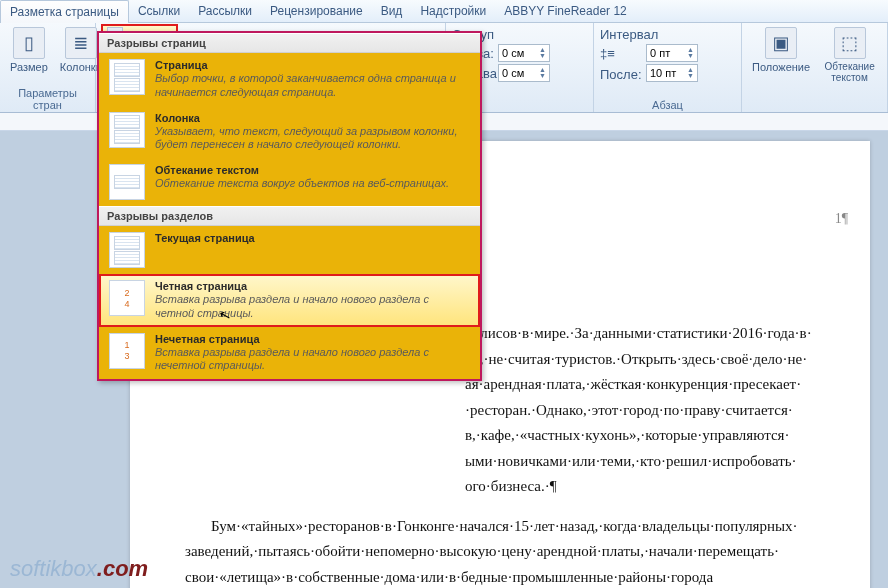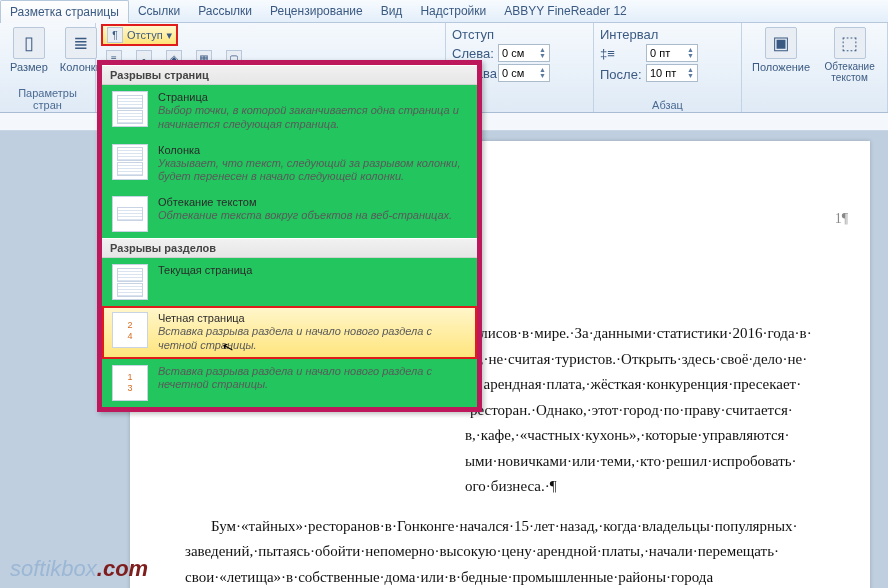--- a/index.html
+++ b/index.html
@@ -22,28 +22,28 @@
 .spin .arr { font-size: 7px; color: #5a7aa0; line-height: 6px; }
 .lbl { color: #3b5a82; font-size: 13px; }
 
 .ruler { height: 18px; background: #f4f7fb; border-bottom: 1px solid #c8d6e8; font-size: 8px; color: #5a7aa0; padding-left: 140px; letter-spacing: 0.5px; white-space: nowrap; overflow: hidden; display:flex; align-items:center; }
 
 .workspace { position: relative; background: #bfcfe0; height: 478px; }
 .page { position: absolute; left: 130px; top: 10px; width: 740px; height: 500px; background: #fff; box-shadow: 0 0 4px rgba(0,0,0,0.2); padding: 60px 30px 30px 55px; }
 .doc { font-family: 'Times New Roman', serif; font-size: 15px; color: #111; line-height: 1.7; text-align: justify; }
 .pilcrow { position: absolute; right: 22px; top: 70px; font-family: serif; color: #888; font-size: 14px; }
 
-.dropdown { position: absolute; left: 97px; top: 60px; width: 385px; background: #22c55e; border: 5px solid #be185d; box-shadow: 2px 2px 5px rgba(0,0,0,0.25); z-index: 20; font-size: 11px; }
+.dropdown { position: absolute; left: 97px; top: 31px; width: 385px; background: #eab308; border: 2px solid #be185d; box-shadow: 2px 2px 5px rgba(0,0,0,0.25); z-index: 20; font-size: 11px; }
 .dd-header { background: linear-gradient(#f1f1f1,#e6e6e6); color: #444; font-weight: bold; padding: 3px 8px; border-bottom: 1px solid #d0d0d0; border-top: 1px solid #fff; }
 .dd-item { display: flex; gap: 10px; padding: 6px 10px; cursor: pointer; }
 .dd-item.highlight { background: linear-gradient(#fff7cd,#ffe47a); outline: 2px solid #e01b1b; outline-offset: -2px; position: relative; }
 .dd-icon { width: 36px; height: 36px; flex-shrink: 0; background: #fff; border: 1px solid #c8d4e3; font-size: 9px; display:flex;flex-direction:column;justify-content:center;align-items:center;gap:1px; color:#d86b1f; }
 .dd-icon .pg { width: 26px; height: 14px; border: 1px solid #c8d4e3; background: repeating-linear-gradient(#fff, #fff 2px, #d9e4f0 2px, #d9e4f0 3px); }
 .dd-text { flex: 1; }
-.dd-title { font-weight: normal; color: #2b2b2b; margin-bottom: 1px; }
+.dd-title { font-weight: bold; color: #2b2b2b; margin-bottom: 1px; }
 .dd-desc { color: #5a5a5a; line-height: 1.25; font-style: italic; }
 .cursor { position: absolute; left: 120px; bottom: 4px; font-size: 14px; color: #000; transform: rotate(-15deg); }
 
 .watermark { position: absolute; left: 10px; bottom: 6px; font-size: 22px; color: #c7d2dd; font-style: italic; font-family: Arial; z-index: 30; }
 .watermark span { color: #9bb7d4; margin-top: 45px; }
 </style>
 </head>
 <body>
 
 <div class="tabs">
@@ -217,20 +217,21 @@
         <div class="dd-desc">Вставка разрыва раздела и начало нового раздела с четной страницы.</div>
       </div>
     <div class="cursor">↖</div>
   </div>
   <div class="dd-item">
     <div class="dd-icon">
         <span>1</span>
         <span>3</span>
       </div>
     <div class="dd-text">
+        <div class="dd-title">Нечетная страница</div>
         <div class="dd-desc">Вставка разрыва раздела и начало нового раздела с нечетной страницы.</div>
       </div>
   </div>
 </div>
 
 <div class="watermark">
   <span>softikbox</span><b style="color:#7f1d1d">.com</b>
 </div>
 
 </body></html>

